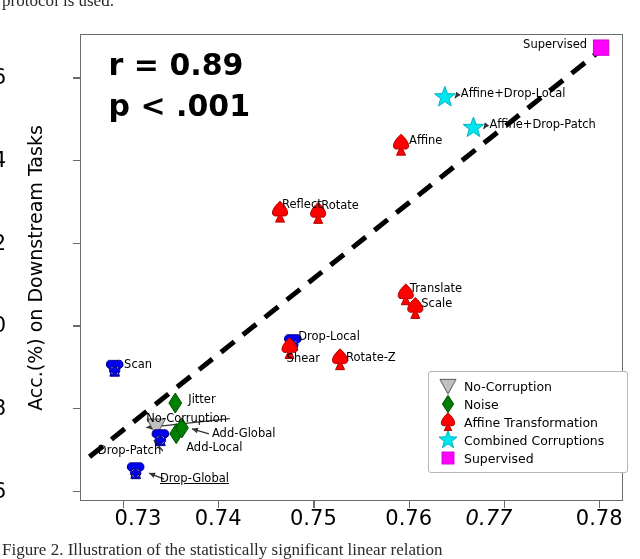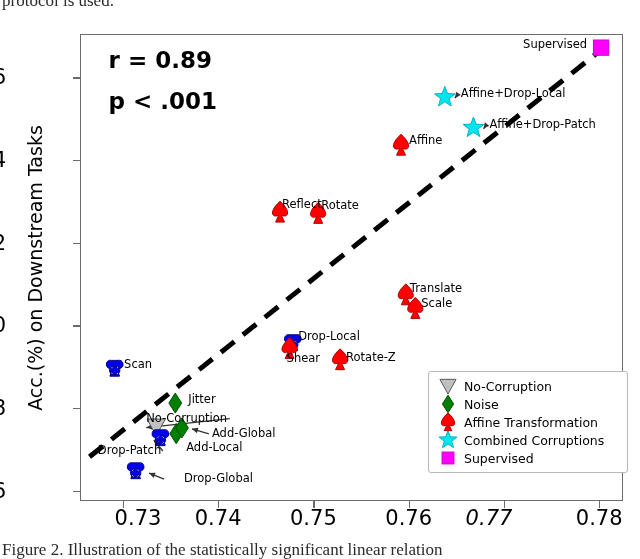--- a/index.html
+++ b/index.html
@@ -130,21 +130,21 @@
     top: 517px;
     width: 543px;
     text-align: center;
     font-size: 19px;
     font-family: "DejaVu Sans", sans-serif;
     white-space: nowrap;
   }
 
   .annot {
     position: absolute;
-    font-size: 23px;
+    font-size: 30px;
     font-weight: bold;
     font-family: "DejaVu Sans", sans-serif;
     white-space: nowrap;
   }
 
   .pt-label {
     position: absolute;
     font-size: 11.5px;
     font-family: "DejaVu Sans", sans-serif;
     color: #000;
@@ -309,21 +309,21 @@
     </div>
 
   <div id="annotations">
       <div class="annot" style="left: 108.579px; top: 32.9292px;">r = 0.89</div>
       <div class="annot" style="left: 108.579px; top: 74.2566px;">p &lt; .001</div>
     </div>
   <div id="point-labels">
       <div class="pt-label" style="left: 146.211px; top: 398.611px;">No-Corruption</div>
       <div class="pt-label" style="left: 124.105px; top: 344.579px;">Scan</div>
       <div class="pt-label" style="left: 97.8316px; top: 431.009px;">Drop-Patch</div>
-      <div class="pt-label" style="left: 184px; top: 459.071px;">Drop-Global</div>
+      <div class="pt-label" style="left: 160px; top: 459.071px; text-decoration: underline;">Drop-Global</div>
       <div class="pt-label" style="left: 298.247px; top: 316.956px;">Drop-Local</div>
       <div class="pt-label" style="left: 179.263px; top: 380.054px; margin-left: 9px;">Jitter</div>
       <div class="pt-label" style="left: 170.216px; top: 427.636px; margin-left: 16px;">Add-Local</div>
       <div class="pt-label" style="left: 211.932px; top: 413.85px;">Add-Global</div>
       <div class="pt-label" style="left: 286.579px; top: 339.088px;">Shear</div>
       <div class="pt-label" style="left: 346.068px; top: 338.247px;">Rotate-Z</div>
       <div class="pt-label" style="left: 282.053px; top: 184.708px;">Reflect</div>
       <div class="pt-label" style="left: 321.158px; top: 185.948px;">Rotate</div>
       <div class="pt-label" style="left: 409.8px; top: 269.363px;">Translate</div>
       <div class="pt-label" style="left: 421.326px; top: 284.001px;">Scale</div>

